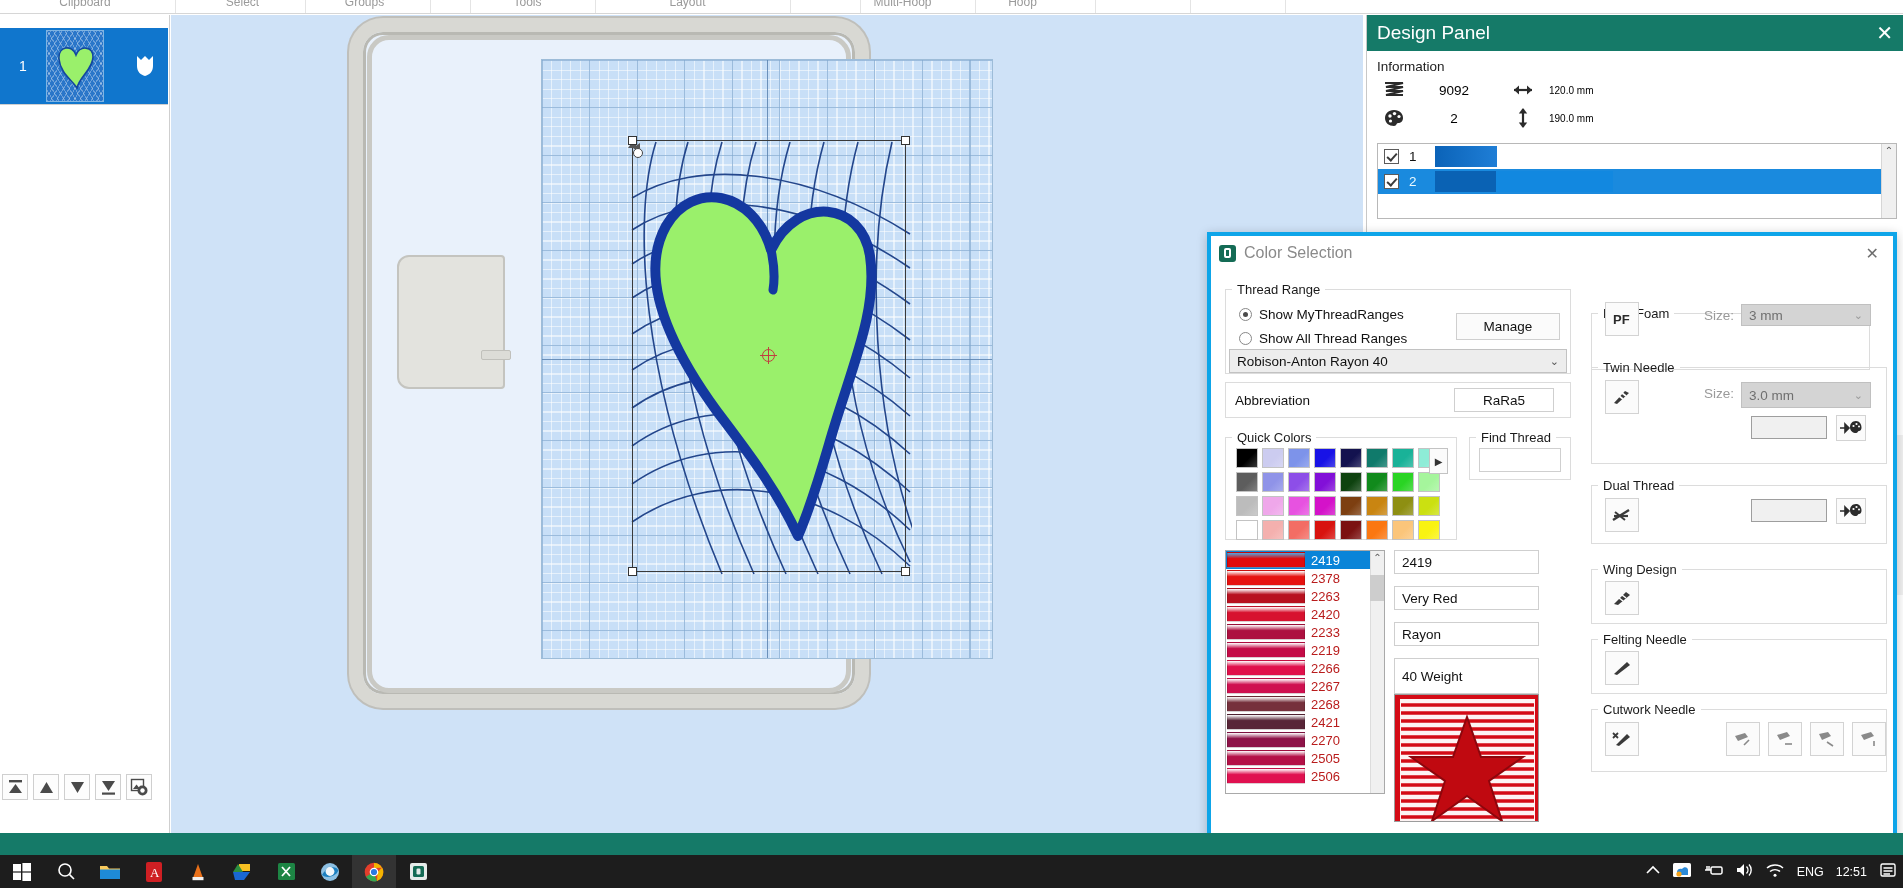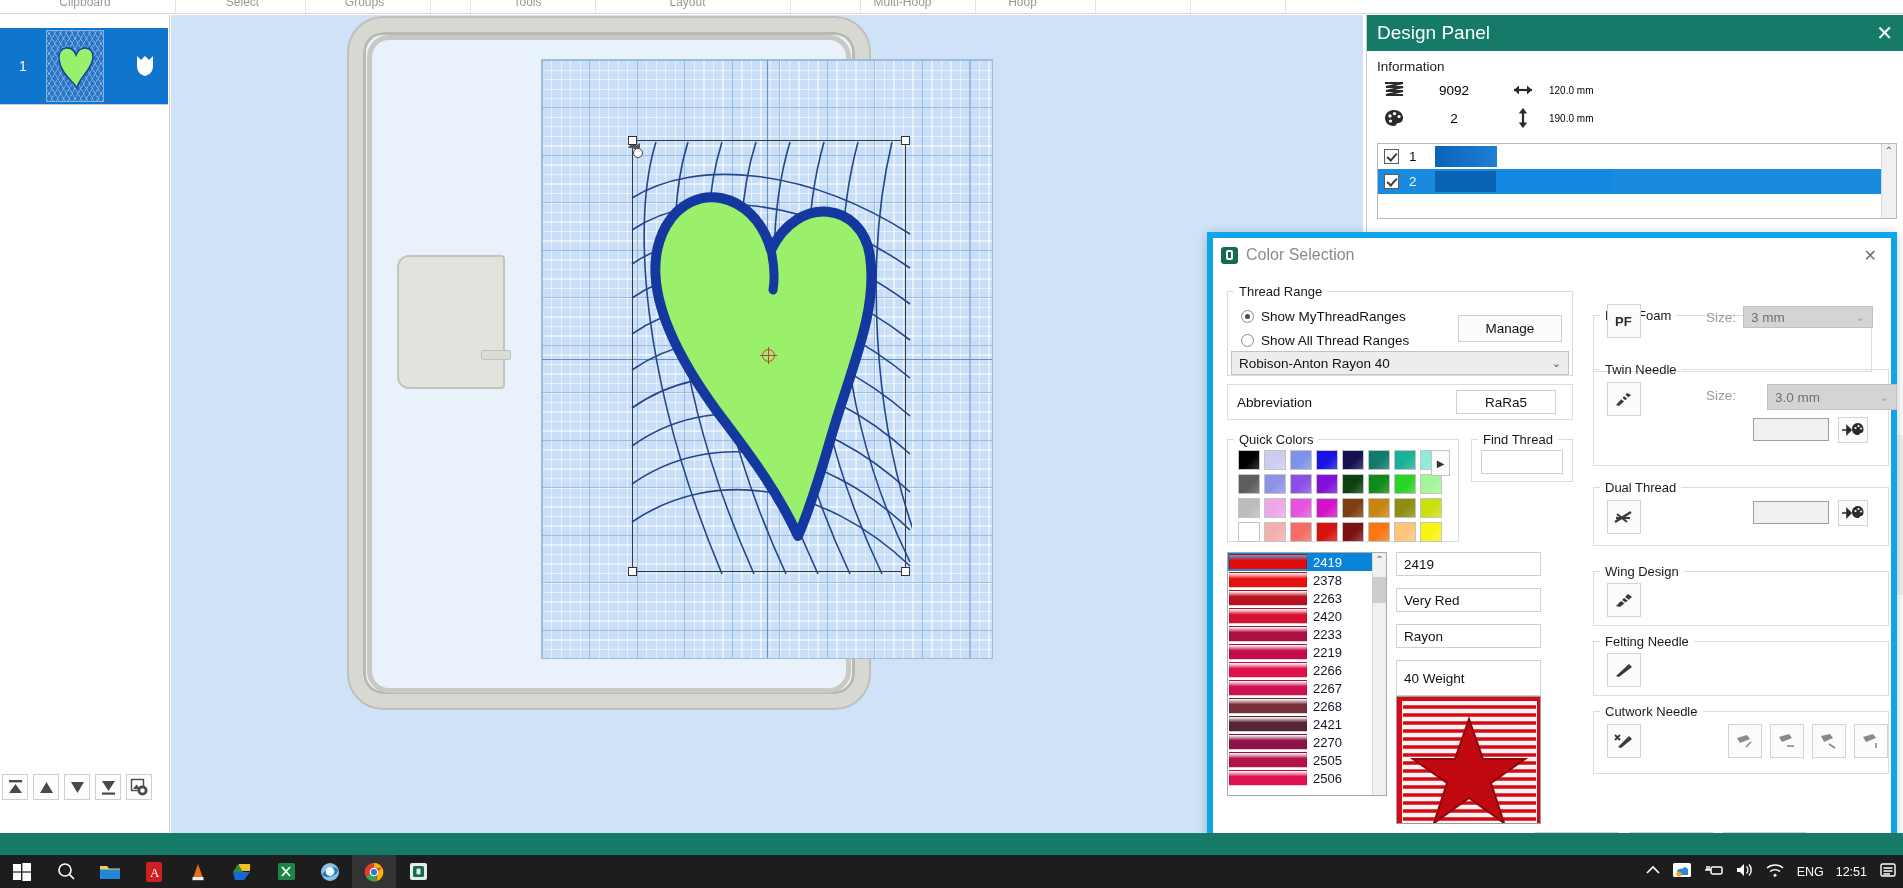--- a/index.html
+++ b/index.html
@@ -173,21 +173,21 @@
   .cs-swatch.wide { width: 178px; }
   .cs-scroll {
     position: absolute; right: 0; top: 0; width: 15px; height: 100%;
     background: #f0f0f0; border-left: 1px solid #d6d6d6;
   }
   .cs-arrow { font-size:10px; color:#555; text-align:center; line-height: 14px; }
 
   
   .modal {
     position: absolute; left: 1207px; top: 232px; width: 690px; height: 640px;
-    background: #ffffff; border: 6px solid #0ea5e9;
+    background: #ffffff; border: 4px solid #0ea5e9;
     box-shadow: 0 2px 10px rgba(0,0,0,.22);
   }
   .modal-title {
     height: 34px; display: flex; align-items: center; padding: 0 8px;
     background: #ffffff;
   }
   .modal-title .t { font-size: 16px; color: #8a8a8a; margin-left: 8px; }
   .modal-title .x { margin-left: auto; font-size: 16px; color: #6e6e6e; cursor: pointer; padding: 0 6px; }
   .app-icon {
     width: 17px; height: 17px; background: #146b55; border-radius: 3px;
@@ -236,21 +236,21 @@
   .qc-cell { width: 22px; height: 20px; border: 1px solid #c3c3c3; }
   .qc-more { position:absolute; width: 19px; height: 26px; border:1px solid #c3c3c3; background:#fbfbfb;
              display:flex;align-items:center;justify-content:center;font-size:10px;color:#333;cursor:pointer; }
 
   
   .thread-list {
     position: absolute; border: 1px solid #a9a9a9; background: #fff; overflow: hidden;
   }
   .th-row { display: flex; align-items: center; height: 18px; }
   .th-sw { width: 78px; height: 16px; margin: 1px 2px 1px 1px; border:1px solid rgba(0,0,0,.12);}
-  .th-num { font-size: 13px; color:#0f172a; padding-left: 4px; }
+  .th-num { font-size: 13px; color:#b91c1c; padding-left: 4px; }
   .th-row.sel { background:#0a84d8; }
   .th-row.sel .th-num { color:#fff; }
   .th-scroll { position:absolute; right:0; top:0; width:14px; height:100%; background:#f0f0f0; border-left:1px solid #dcdcdc;}
   .th-thumbbar { position:absolute; right:0; top:24px; width:14px; height:26px; background:#cdcdcd;}
 
   .preview-img { position:absolute; border: 1px solid #9c9c9c; background:#fff; overflow:hidden; }
 
   .icon-box {
     width: 34px; height: 34px; border: 1px solid #d3d3d3; background:#fbfbfb;
     display:flex;align-items:center;justify-content:center; cursor:pointer;
@@ -665,21 +665,21 @@
       <legend>Twin Needle</legend>
     </fieldset>
     <div class="icon-box" style="position:absolute;left:394px;top:144px;">
       <svg width="22" height="18" viewBox="0 0 22 18">
         <path d="M3 15 L14 3 L18 5 L6 16 Z" fill="#3a3a3a"></path>
         <path d="M8 8 L12 11" stroke="#ffffff" stroke-width="1.6"></path>
         <path d="M11 5 L15 8" stroke="#ffffff" stroke-width="1.6"></path>
       </svg>
     </div>
     <div class="sz-label" style="position:absolute;left:493px;top:150px;">Size:</div>
-    <div class="combo dis" style="position:absolute;left:530px;top:146px;width:130px;height:26px;margin-left:24px;">
+    <div class="combo dis" style="position:absolute;left:530px;top:146px;width:130px;height:26px;">
       <span>3.0 mm</span>
       <span class="chev">⌄</span>
     </div>
     <div class="txtbox grayborder" style="position:absolute;left:540px;top:180px;width:76px;height:23px;"></div>
     <div class="pal-btn" style="position:absolute;left:625px;top:179px;">
       <svg width="22" height="16" viewBox="0 0 22 16">
         <path d="M0 8 H7 M5 4 L9 8 L5 12 Z" stroke="#2b2b2b" stroke-width="1.6" fill="#2b2b2b"></path>
         <path d="M16 1 C12 1 10 4 10 7 C10 11 13 13 16 13 C18 13 17.5 11 19 11 C20.5 11 21.5 9.5 21.5 7.5 C21.5 4 19.5 1 16 1 Z" fill="#2b2b2b"></path>
         <circle cx="13.5" cy="6" r="1.1" fill="#fff"></circle>
           <circle cx="16.5" cy="4" r="1.1" fill="#fff"></circle>

